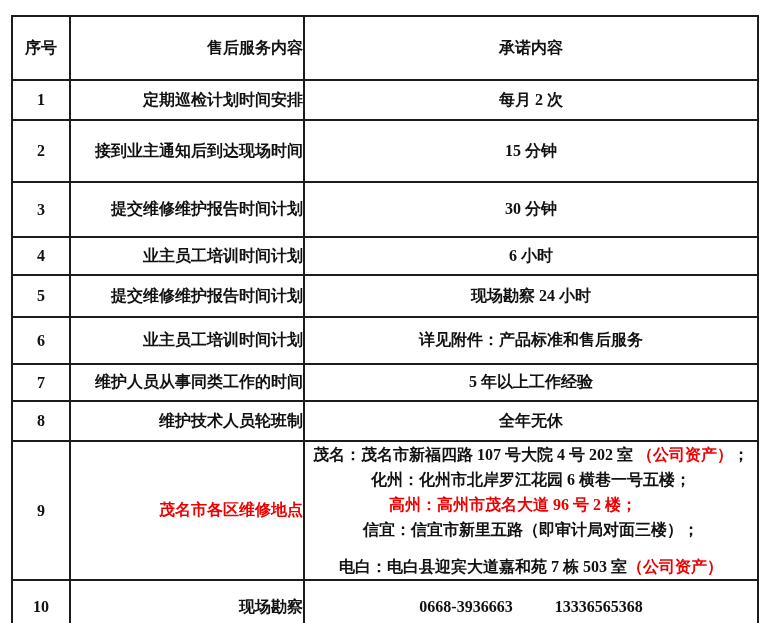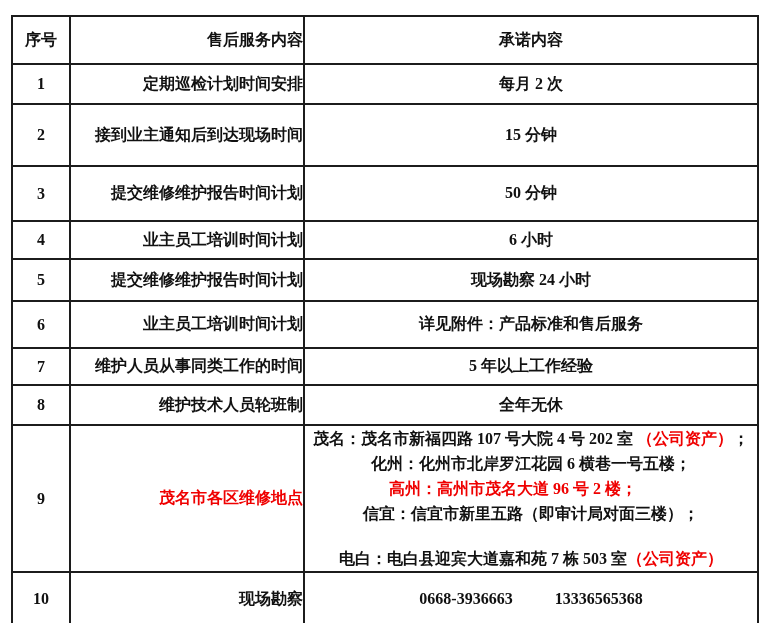--- a/index.html
+++ b/index.html
@@ -25,39 +25,39 @@
     vertical-align:middle;
     padding:0;
     overflow:hidden;
   }
   col.c1{width:58px;}
   col.c2{width:234px;}
   col.c3{width:454px;}
   th.c1,td.c1{text-align:center;}
   th.c2,td.c2{text-align:right;padding-left:8px;white-space:pre-wrap;}
   th.c3,td.c3{text-align:center;white-space:pre-wrap;}
-  thead tr{height:48px;}
+  thead tr{height:64px;}
   tbody tr:nth-child(1){height:40px;}
   tbody tr:nth-child(2){height:62px;}
   tbody tr:nth-child(3){height:55px;}
   tbody tr:nth-child(4){height:38px;}
   tbody tr:nth-child(5){height:42px;}
   tbody tr:nth-child(6){height:47px;}
   tbody tr:nth-child(7){height:37px;}
   tbody tr:nth-child(8){height:40px;}
   tbody tr:nth-child(9){height:126px;}
   tbody tr:nth-child(10){height:54px;}
   .red{color:var(--accent-red,#ef0000);}
   .addr-lines{
     display:flex;flex-direction:column;justify-content:center;
     height:100%;
   }
   .addr-line{line-height:25px;white-space:pre-wrap;}
   .addr-line:nth-child(3){transform:translateX(-18px);}
-  .addr-line:nth-child(5){margin-top:20px;}
+  .addr-line:nth-child(5){margin-top:12px;}
   .phone + .phone{margin-left:42px;}
 </style>
 </head>
 <body>
 
 <div class="page">
   <table class="service-table">
     <colgroup>
       <col class="c1">
       <col class="c2">
@@ -77,21 +77,21 @@
           <td class="c3">每月 2 次</td>
         </tr>
         <tr>
           <td class="c1">2</td>
           <td class="c2">接到业主通知后到达现场时间</td>
           <td class="c3">15 分钟</td>
         </tr>
         <tr>
           <td class="c1">3</td>
           <td class="c2">提交维修维护报告时间计划</td>
-          <td class="c3">50 分钟</td>
+          <td class="c3">30 分钟</td>
         </tr>
         <tr>
           <td class="c1">4</td>
           <td class="c2">业主员工培训时间计划</td>
           <td class="c3">6 小时</td>
         </tr>
         <tr>
           <td class="c1">5</td>
           <td class="c2"> 提交维修维护报告时间计划</td>
           <td class="c3">现场勘察 24 小时</td>

